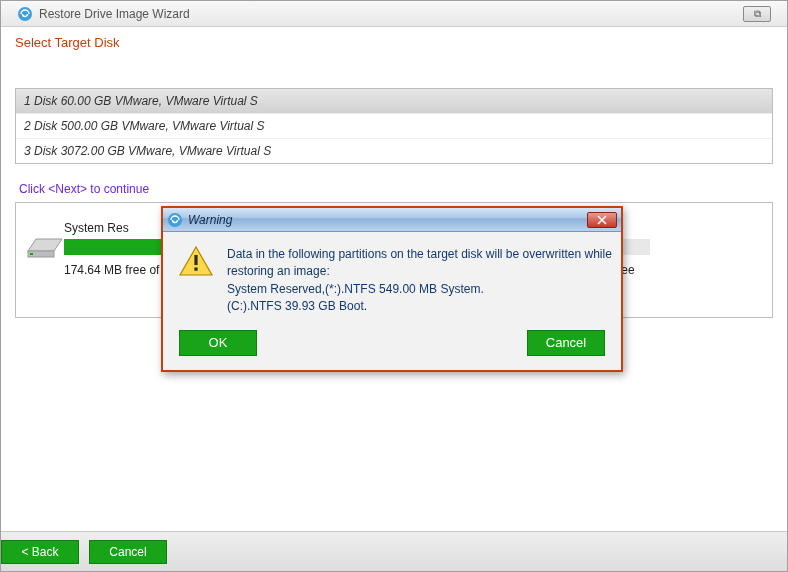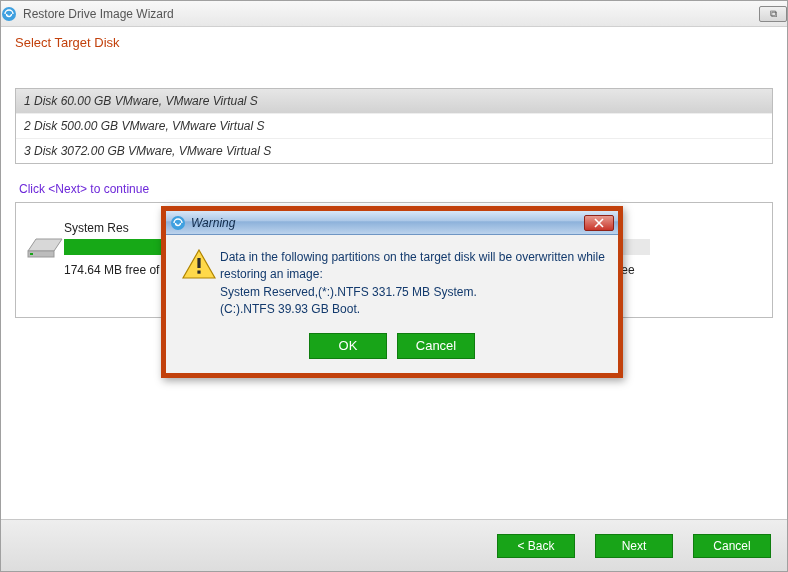--- a/index.html
+++ b/index.html
@@ -10,21 +10,21 @@
   border: 1px solid #a0a0a0;
   background: #fff;
   position: relative;
 }
 
 .titlebar {
   height: 26px;
   background: linear-gradient(#f8f8f8, #e8e8e8);
   border-bottom: 1px solid #d0d0d0;
   display: flex; align-items: center;
-  padding: 0 0;
+  padding: 0 16px;
 }
 .titlebar .app-icon {
   width: 16px; height: 16px;
   margin-right: 6px;
   display: inline-flex; align-items: center; justify-content: center;
 }
 .titlebar .title { font-size: 12px; color: #555; flex: 1; }
 .titlebar .win-btn {
   width: 28px; height: 16px;
   border: 1px solid #8a8a8a; border-radius: 2px;
@@ -90,41 +90,41 @@
   position: relative;
 }
 .part-bar .fill {
   position: absolute; left: 0; top: 0; bottom: 0;
   background: #17A917;
 }
 .part-free { font-size: 12px; color: #222; white-space: nowrap; margin-top: 4px; }
 
 .footer {
   position: absolute; left: 0; right: 0; bottom: 0;
-  height: 52px;
+  height: 40px;
   background: linear-gradient(#eee,#ddd);
   border-top: 1px solid #c8c8c8;
-  display: flex; align-items: center; justify-content: flex-end;
-  gap: 20px; padding-right: 16px;
+  display: flex; align-items: center; justify-content: flex-start;
+  gap: 10px; padding-right: 16px;
 }
 .btn-green {
   min-width: 78px; height: 24px;
   background: #18A418;
   color: #fff; font-size: 12px;
   border: 1px solid #0f7d0f;
   display: inline-flex; align-items: center; justify-content: center;
   cursor: pointer;
 }
 
 
 .modal {
   position: absolute;
   left: 160px; top: 205px;
   width: 462px;
-  border: 5px solid #c2410c;
+  border: 2px solid #c2410c;
   box-shadow: 2px 3px 8px rgba(0,0,0,0.35);
   background: #f2f2f2;
   z-index: 10;
 }
 .modal-titlebar {
   height: 24px;
   background: linear-gradient(#d7e6f7,#aac6e6 45%,#8cb1da 46%,#bcd3ed);
   border-bottom: 1px solid #6f96c4;
   display: flex; align-items: center; padding: 0 4px;
 }
@@ -132,28 +132,28 @@
 .modal-titlebar .m-title { font-size: 12px; color: #102a4a; flex: 1; font-style: italic; }
 .modal-titlebar .m-close {
   width: 30px; height: 16px;
   background: linear-gradient(#e79a8f,#c9362b);
   border: 1px solid #8e2218; border-radius: 2px;
   display: flex; align-items: center; justify-content: center;
   cursor: pointer;
 }
 .modal-body {
   padding: 14px 8px 4px 16px;
-  display: flex; gap: 4px;
+  display: flex; gap: 14px;
   background: #f2f2f2;
 }
 .warn-icon { width: 34px; height: 30px; flex-shrink: 0; }
 .modal-text { font-size: 12px; color: #133a6d; line-height: 1.45; }
 .modal-actions {
   padding: 10px 16px 14px 16px;
-  display: flex; justify-content: center; gap: 10px;
+  display: flex; justify-content: space-between; gap: 10px;
   background: #f2f2f2;
 }
 .modal-actions .btn-green { min-width: 78px; height: 26px; font-size: 13px; }
 
 
 .part.small .part-bar { width: 90px; }
 </style>
 </head>
 <body>
 
@@ -235,21 +235,20 @@
             </div>
           <div class="part-free">19.47 GB free</div>
         </div>
       </div>
 
     </div>
   </div>
 
   <div class="footer">
     <div class="btn-green">&lt; Back</div>
-    <div class="btn-green">Next</div>
     <div class="btn-green">Cancel</div>
   </div>
 
   <div class="modal">
     <div class="modal-titlebar">
       <span class="m-icon">
         <svg viewBox="0 0 16 16" width="16" height="16">
             <circle cx="8" cy="8" r="7" fill="#3fa0e0"></circle>
             <path d="M4 8a4 4 0 0 1 8 0M5.5 8a2.5 2.5 0 0 0 5 0" stroke="#fff" stroke-width="1.4" fill="none"></path>
           </svg>
@@ -264,21 +263,21 @@
     <div class="modal-body">
       <span class="warn-icon">
         <svg viewBox="0 0 34 30">
             <polygon points="17,1 33,29 1,29" fill="#ffd94a" stroke="#b08400" stroke-width="1.2"></polygon>
             <rect x="15.4" y="9" width="3.2" height="10" fill="#2b2b2b"></rect>
             <rect x="15.4" y="21.5" width="3.2" height="3.2" fill="#2b2b2b"></rect>
           </svg>
       </span>
       <div class="modal-text">
         <div>Data in the following partitions on the target disk will be overwritten while restoring an image:</div>
-        <div>System Reserved,(*:).NTFS 331.75 MB System.</div>
+        <div>System Reserved,(*:).NTFS 549.00 MB System.</div>
         <div>(C:).NTFS 39.93 GB Boot.</div>
       </div>
     </div>
     <div class="modal-actions">
       <div class="btn-green">OK</div>
       <div class="btn-green">Cancel</div>
     </div>
   </div>
 
 </div>

